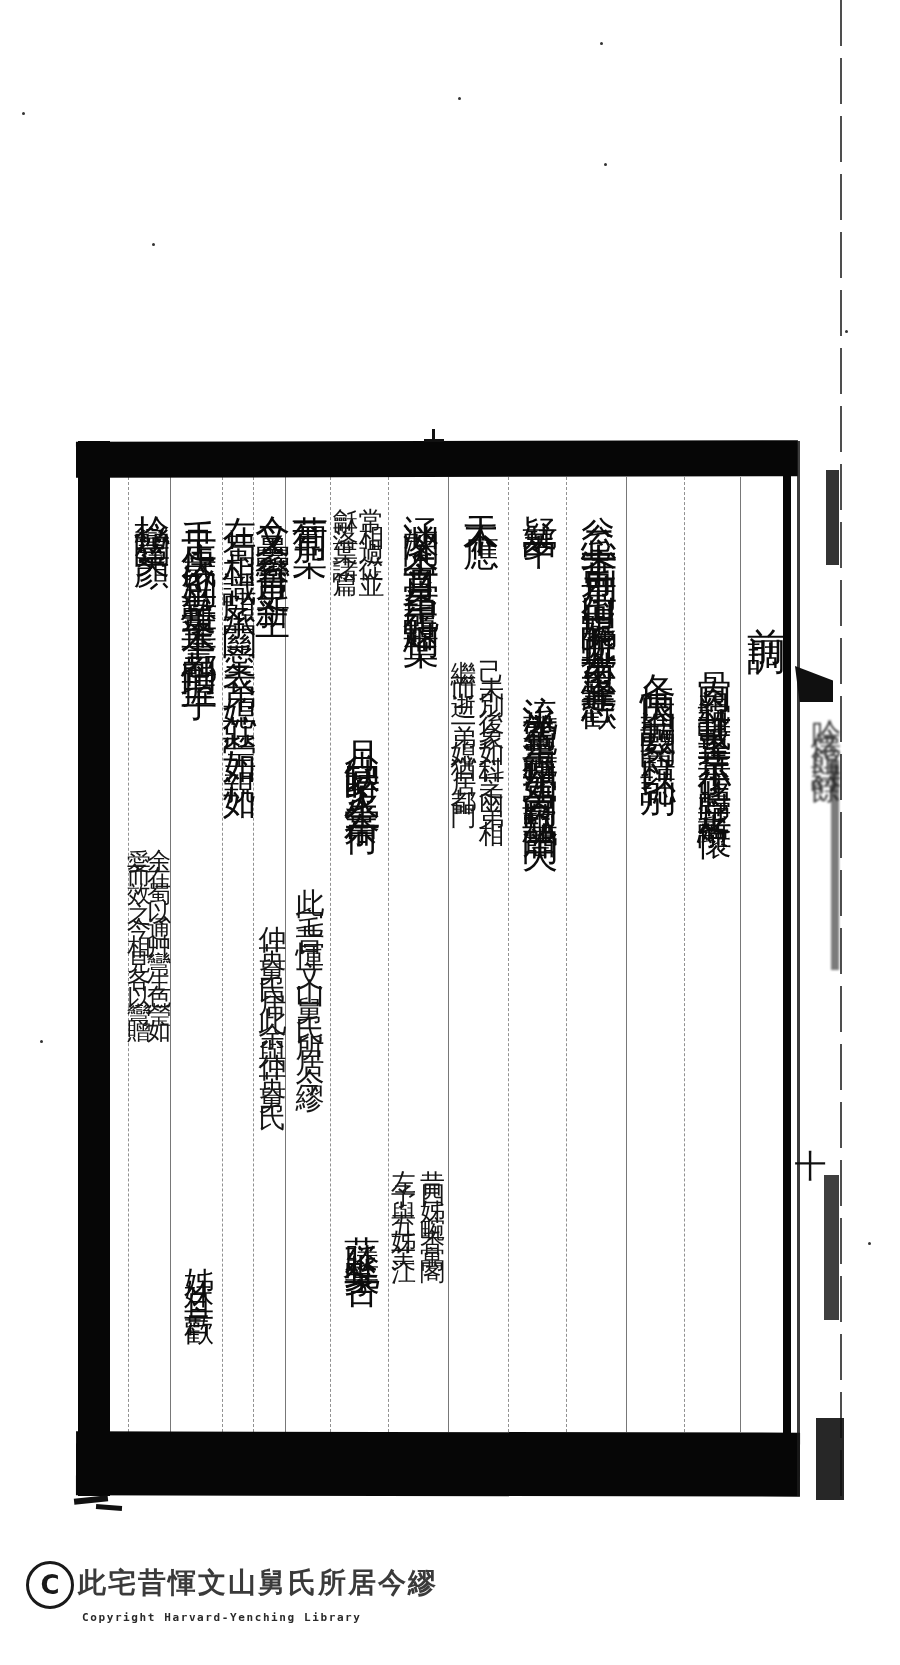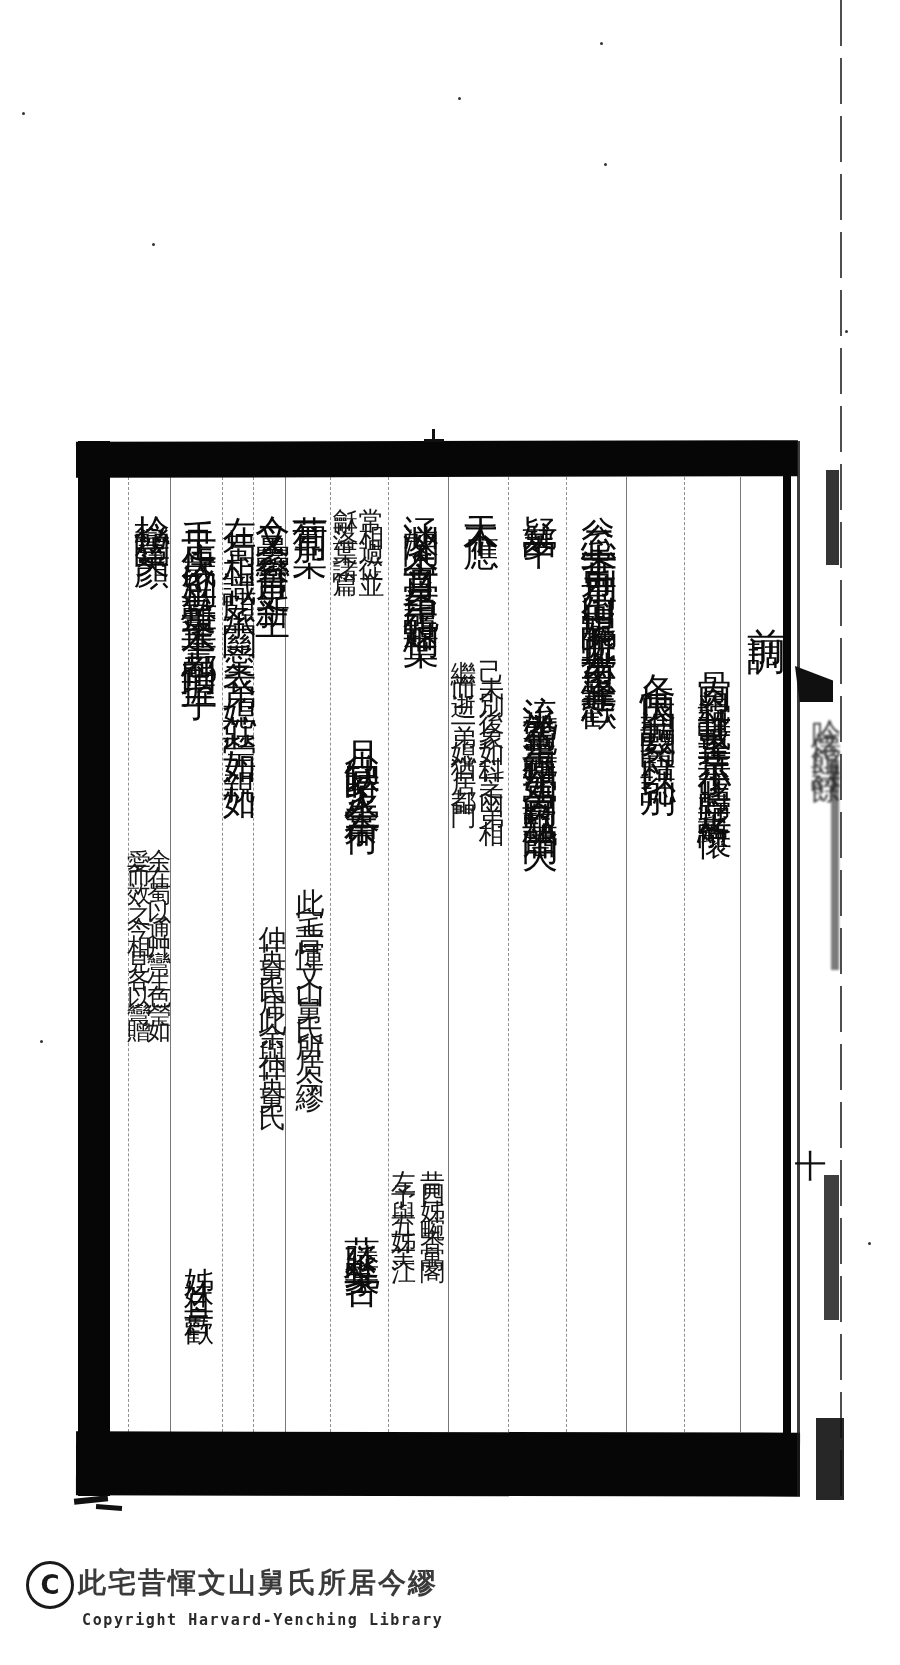--- a/index.html
+++ b/index.html
@@ -37,21 +37,21 @@
   .smudge{position:absolute;background:#101010;}
   .corner-blob{left:795px;top:666px;width:38px;height:36px;
        clip-path:polygon(0 0,100% 40%,100% 100%,12% 100%);}
   .dot{position:absolute;background:#333;width:3px;height:3px;border-radius:50%;}
   
   .stamp-circle{position:absolute;left:26px;top:1561px;width:42px;height:42px;border:3.5px solid #1a1a1a;
        border-radius:50%;display:flex;align-items:center;justify-content:center;
        font-size:26px;font-weight:bold;color:#1a1a1a;filter:blur(.4px);}
   .stamp-cn{position:absolute;left:78px;top:1564px;font-size:28px;letter-spacing:2px;color:#3a3a3a;
        font-weight:600;filter:blur(.7px);white-space:nowrap;}
-  .stamp-en{position:absolute;left:82px;top:1611px;font-size:15px;letter-spacing:1.6px;color:#2a2a2a;
+  .stamp-en{position:absolute;left:82px;top:1611px;font-size:11px;letter-spacing:1.6px;color:#2a2a2a;
        font-family:"DejaVu Sans Mono","Liberation Mono",monospace;font-weight:600;filter:blur(.3px);
        white-space:nowrap;}
   .tickmark{position:absolute;left:424px;top:429px;width:20px;height:13px;}
   .tickmark .t1{position:absolute;left:8px;top:0;width:3px;height:13px;background:#111;}
   .tickmark .t2{position:absolute;left:0;top:10px;width:20px;height:3px;background:#111;}
   .blm{position:absolute;background:#111;}
 </style>
 </head>
 <body>
 

